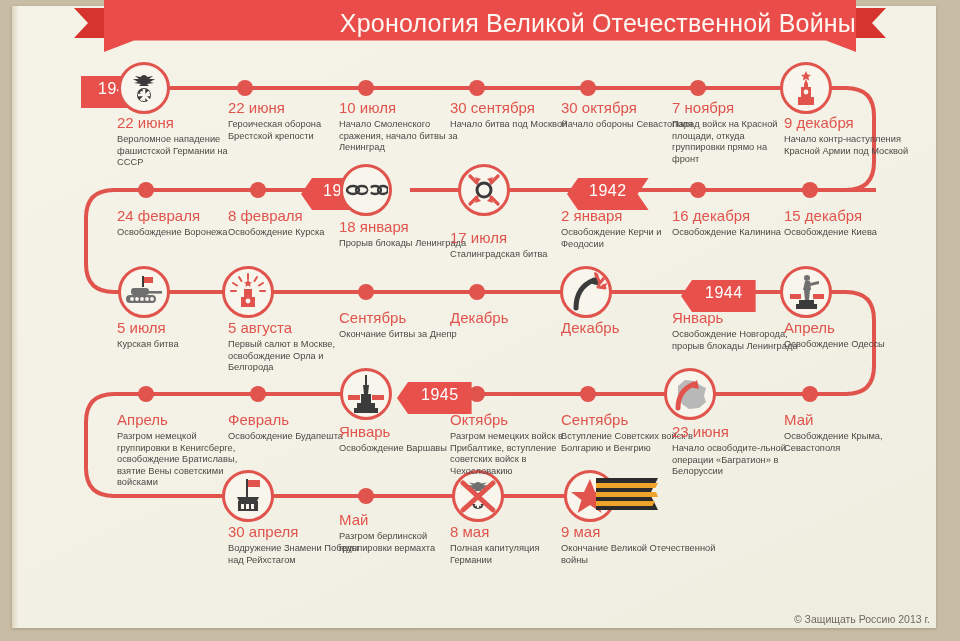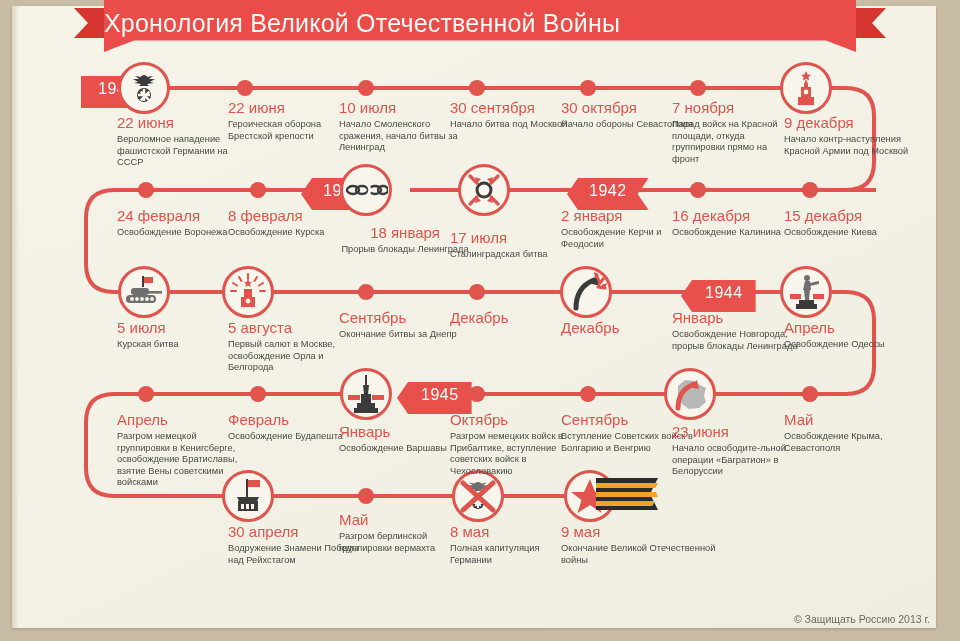--- a/index.html
+++ b/index.html
@@ -38,21 +38,21 @@
   }
   .ribbon-tail.left{ left:74px;
     clip-path: polygon(0 0, 100% 0, 100% 100%, 0 100%, 14px 50%);
   }
   .ribbon-tail.right{ right:74px;
     clip-path: polygon(0 0, 100% 0, calc(100% - 14px) 50%, 100% 100%, 0 100%);
   }
   .ribbon{
     position:absolute; left:104px; top:0; width:752px; height:52px;
     background:#ea4d49;
-    display:flex; align-items:center; justify-content:flex-start;
+    display:flex; align-items:center; justify-content:flex-end;
     clip-path: polygon(0 0, 100% 0, 100% 100%, 96% 78%, 4% 78%, 0 100%);
   }
   .ribbon .title{
     color:#fdf6f2; font-size:25px; letter-spacing:.2px;
     font-weight:400; margin-top:-6px;
     font-family:"Liberation Sans","DejaVu Sans",sans-serif;
   }
   
   #track{ position:absolute; left:0; top:0; width:960px; height:641px; }
   
@@ -344,21 +344,21 @@
   </div>
 
   <div class="ev" style="left:117px; top:208px;">
     <div class="date big">24 февраля</div>
     <div class="desc">Освобождение Воронежа</div>
   </div>
   <div class="ev" style="left:228px; top:208px;">
     <div class="date big">8 февраля</div>
     <div class="desc">Освобождение Курска</div>
   </div>
-  <div class="ev" style="left:339px; top:225px;text-align:center;">
+  <div class="ev" style="left:339px; top:219px;">
     <div class="date big">18 января</div>
     <div class="desc">Прорыв блокады Ленинграда</div>
   </div>
   <div class="ev" style="left:450px; top:230px;">
     <div class="date big">17 июля</div>
     <div class="desc">Сталинградская битва</div>
   </div>
   <div class="ev" style="left:561px; top:208px;">
     <div class="date big">2 января</div>
     <div class="desc">Освобождение Керчи и Феодосии</div>

